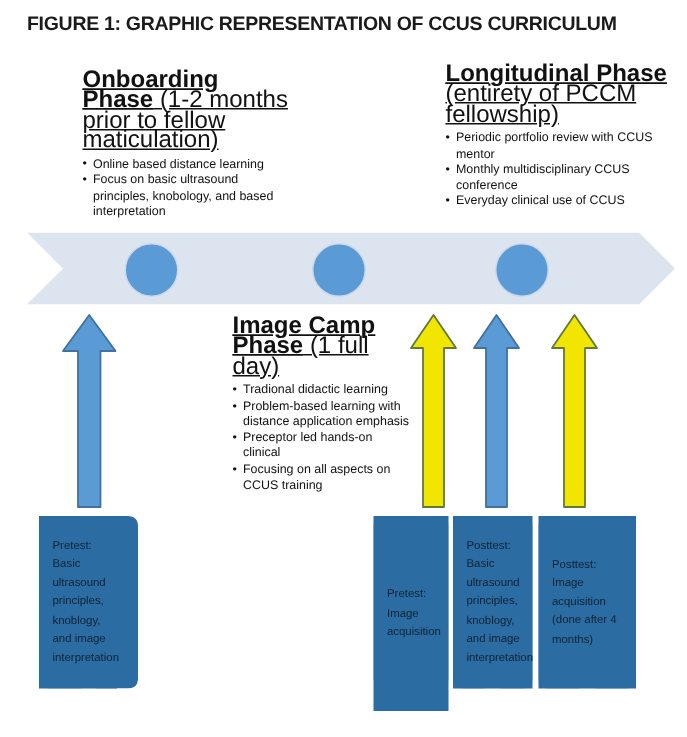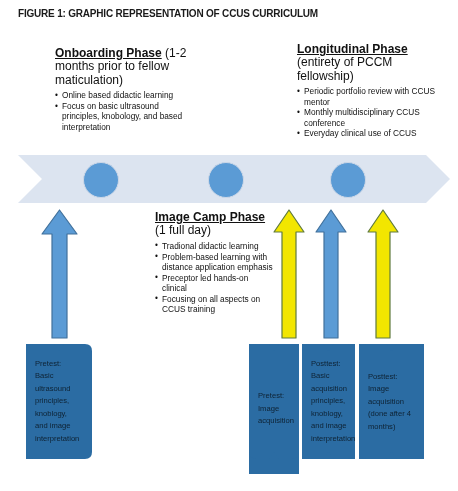--- a/index.html
+++ b/index.html
@@ -18,21 +18,21 @@
     overflow: hidden;
   }
 
   
   #figure-title {
     position: absolute;
     left: 18px;
     top: 8px;
     width: 420px;
     font-family: "Liberation Sans", sans-serif;
-    font-size: 10px;
+    font-size: 13px;
     font-weight: bold;
     letter-spacing: -0.2px;
     color: #1a1a1a;
     white-space: nowrap;
   }
 
   
   #timeline-banner {
     position: absolute;
     left: 18px;
@@ -53,23 +53,24 @@
   #timeline-node-1 { left: 83px;  top: 162px; }
   #timeline-node-2 { left: 208px; top: 162px; }
   #timeline-node-3 { left: 330px; top: 162px; }
 
   
   .phase-block {
     position: absolute;
     color: #111111;
   }
   .phase-head {
-    font-size: 12px;
+    font-size: 16px;
     line-height: 13.4px;
     color: #111111;
+    text-decoration: underline;
   }
   .phase-head .ph-name {
     font-weight: bold;
     text-decoration: underline;
   }
   .phase-bullets {
     list-style: none;
     margin: 3px 0 0 0;
     padding: 0;
   }
@@ -130,21 +131,21 @@
 
 <div id="figure-root">
 
   <div id="figure-title">FIGURE 1: GRAPHIC REPRESENTATION OF CCUS CURRICULUM</div>
 
   <div class="phase-block" id="onboarding-block">
     <div class="phase-head">
       <span class="ph-name">Onboarding Phase</span><span> (1-2 months prior to fellow maticulation)</span>
     </div>
     <ul class="phase-bullets">
-      <li>Online based didactic learning</li>
+      <li>Online based distance learning</li>
       <li>Focus on basic ultrasound principles, knobology, and based interpretation</li>
     </ul>
   </div>
 
   <div class="phase-block" id="longitudinal-block">
     <div class="phase-head">
       <span class="ph-name">Longitudinal Phase</span><span> (entirety of PCCM fellowship)</span>
     </div>
     <ul class="phase-bullets">
       <li>Periodic portfolio review with CCUS mentor</li>
@@ -209,21 +210,21 @@
     <svg class="box-shape" width="50" height="115" viewBox="0 0 50 115" preserveAspectRatio="none" xmlns="http://www.w3.org/2000/svg">
       <path d="M0,7 Q0,0 7,0 L20,0 L25,7 L30,0 L43,0 Q50,0 50,7 L50,108 Q50,115 43,115 L30,115 L25,108 L20,115 L7,115 Q0,115 0,108 Z" fill="#2B6CA3"></path>
     </svg>
     <div class="box-text">Pretest: Image acquisition</div>
   </div>
 
   <div class="assessment-box" id="box-posttest-basic">
     <svg class="box-shape" width="53" height="115" viewBox="0 0 53 115" preserveAspectRatio="none" xmlns="http://www.w3.org/2000/svg">
       <path d="M0,7 Q0,0 7,0 L21,0 L26.5,7 L32,0 L46,0 Q53,0 53,7 L53,108 Q53,115 46,115 L32,115 L26.5,108 L21,115 L7,115 Q0,115 0,108 Z" fill="#2B6CA3"></path>
     </svg>
-    <div class="box-text">Posttest: Basic acquisition principles, knoblogy, and image interpretation</div>
+    <div class="box-text">Posttest: Basic ultrasound principles, knoblogy, and image interpretation</div>
   </div>
 
   <div class="assessment-box" id="box-posttest-image">
     <svg class="box-shape" width="65" height="115" viewBox="0 0 65 115" preserveAspectRatio="none" xmlns="http://www.w3.org/2000/svg">
       <path d="M0,7 Q0,0 7,0 L27,0 L32.5,7 L38,0 L58,0 Q65,0 65,7 L65,108 Q65,115 58,115 L38,115 L32.5,108 L27,115 L7,115 Q0,115 0,108 Z" fill="#2B6CA3"></path>
     </svg>
     <div class="box-text">Posttest: Image acquisition (done after 4 months)</div>
   </div>
 
 </div>

